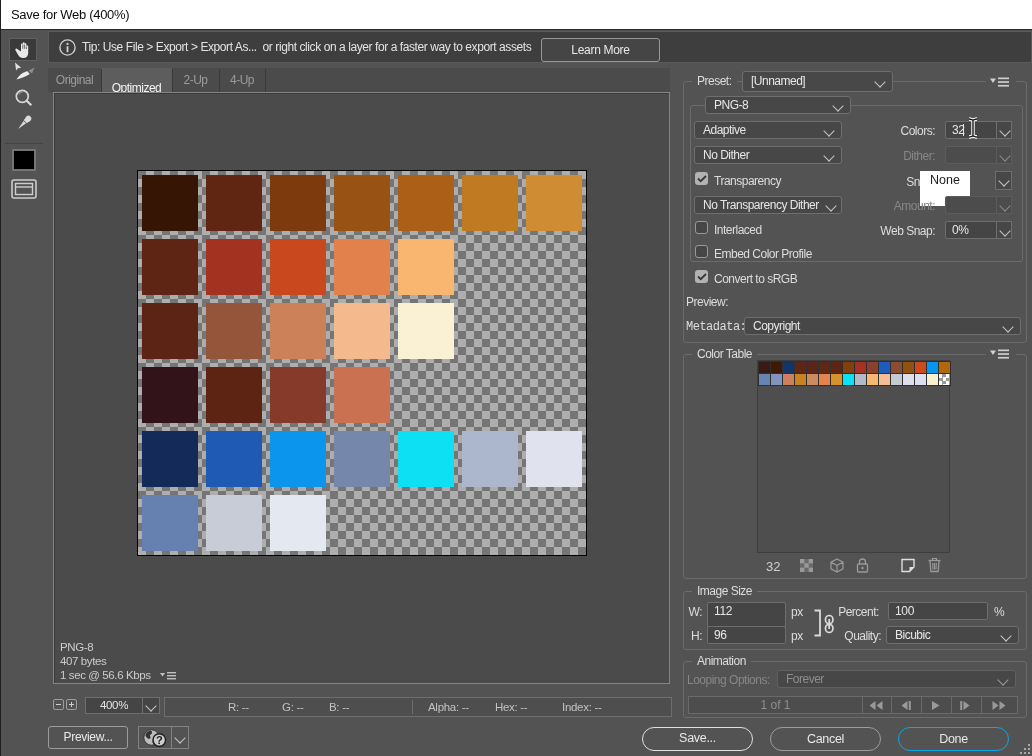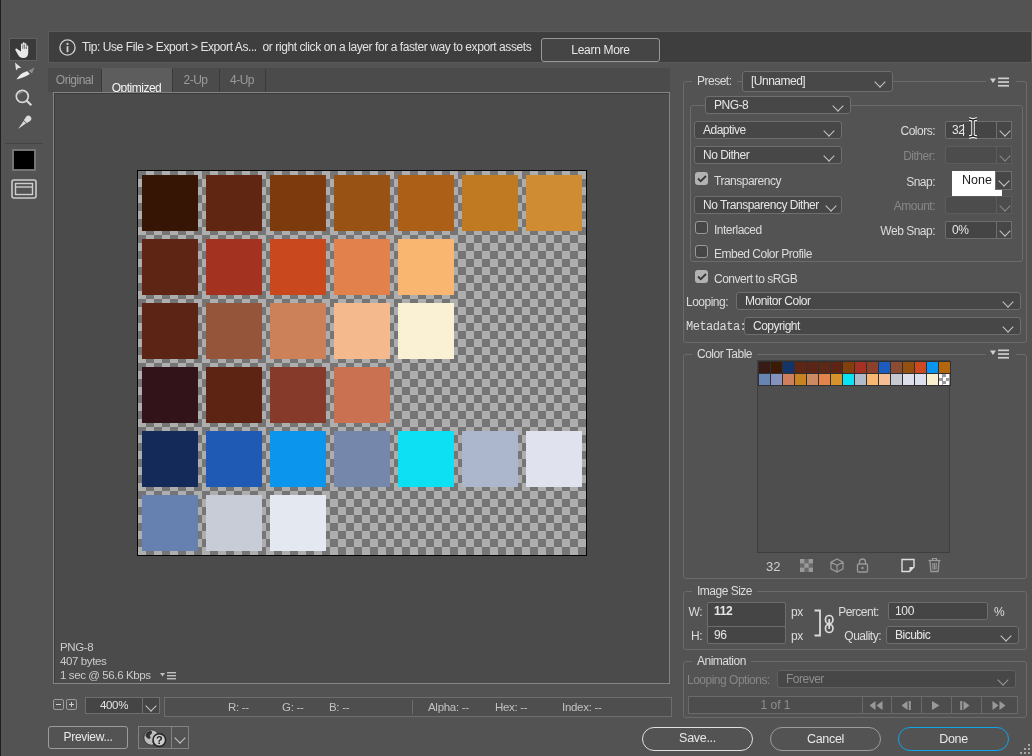--- a/index.html
+++ b/index.html
@@ -16,20 +16,23 @@
 .cb{position:absolute;width:13px;height:13px;box-sizing:border-box;border-radius:3px;}
 .cbon{background:#b2b2b2;}
 .cboff{background:#464646;border:1px solid #999;}
 .grp{position:absolute;border:1px solid #6b6b6b;border-radius:3px;box-sizing:border-box;}
 .leg{position:absolute;background:#535353;color:#dcdcdc;font-size:12px;letter-spacing:-0.5px;padding:0 5px;white-space:nowrap;}
 .btn{position:absolute;box-sizing:border-box;color:#e8e8e8;text-align:center;letter-spacing:-0.3px;}
 .sw{position:absolute;}
 .ctc{position:absolute;width:13px;height:13px;border:1px solid #303030;box-sizing:border-box;}
 </style></head><body>
 <div id="app">
+<div class="abs" style="left:0;top:0;width:1032px;height:29px;background:#fff;border-bottom:1px solid #2a2a2a;">
+<div class="abs" style="left:11px;top:0;line-height:29px;font-size:13px;letter-spacing:-0.3px;color:#0d0d0d;">Save for Web (400%)</div>
+</div>
 <div class="abs" style="left:48px;top:31px;width:984px;height:32px;background:#3e3e3e;border:1px solid #5a5a5a;box-sizing:border-box;">
 <svg class="abs" style="left:10px;top:7px;" width="17" height="17" viewBox="0 0 17 17">
 <circle cx="8.5" cy="8.5" r="7.6" fill="none" stroke="#cfcfcf" stroke-width="1.4"></circle>
 <circle cx="8.5" cy="4.9" r="1.1" fill="#cfcfcf"></circle>
 <rect x="7.6" y="7.2" width="1.8" height="6" fill="#cfcfcf"></rect>
 </svg>
 <div class="abs" style="left:33px;top:0;line-height:30px;font-size:12px;letter-spacing:-0.42px;color:#e2e2e2;white-space:nowrap;">Tip: Use File &gt; Export &gt; Export As...&nbsp; or right click on a layer for a faster way to export assets</div>
 <div class="btn" style="left:492px;top:6px;width:119px;height:24px;background:#454545;border:1px solid #989898;border-radius:3px;font-size:12px;line-height:22px;">Learn More</div>
 </div>
 
@@ -206,21 +209,21 @@
 <div class="abs" style="left:996px;top:146px;width:16px;height:18px;background:#4c4c4c;border:1px solid #5c5c5c;box-sizing:border-box;">
       <i class="ch" style="left:4px;top:5px;border-color:#8a8a8a;"></i>
     </div>
 
 <div class="cb cbon" style="left:695px;top:172px;"></div>
 <svg class="abs" style="left:697px;top:175px;" width="10" height="8" viewBox="0 0 10 8">
       <path d="M1 3.5 L3.7 6.2 L9 1" stroke="#383838" stroke-width="1.8" fill="none"></path>
     </svg>
 <div class="lbl" style="left:714px;top:174px;">Transparency</div>
 <div class="lbl" style="left:870px;top:175px;width:65px;text-align:right;">Snap:</div>
-<div class="abs" style="left:952px;top:171px;width:50px;height:35px;background:#fff;color:#1c1c1c;font-size:12.5px;line-height:19px;text-align:center;">None</div>
+<div class="abs" style="left:920px;top:171px;width:50px;height:35px;background:#fff;color:#1c1c1c;font-size:12.5px;line-height:19px;text-align:center;">None</div>
 <div class="abs" style="left:995px;top:171px;width:17px;height:19px;background:#474747;border:1px solid #6e6e6e;box-sizing:border-box;">
       <i class="ch" style="left:4px;top:5px;"></i>
     </div>
 
 <div class="dd" style="left:694px;top:196px;width:148px;height:18px;line-height:16px;">No Transparency Dither<i class="ch" style="right:6px;top:5px;"></i></div>
 <div class="lblg" style="left:870px;top:199px;width:65px;text-align:right;">Amount:</div>
 <div class="fld" style="left:945px;top:196px;width:52px;height:18px;background:#4c4c4c;border-color:#5c5c5c;"></div>
 <div class="abs" style="left:996px;top:196px;width:16px;height:18px;background:#4c4c4c;border:1px solid #5c5c5c;box-sizing:border-box;">
       <i class="ch" style="left:4px;top:5px;border-color:#8a8a8a;"></i>
     </div>
@@ -235,22 +238,21 @@
 
 <div class="cb cboff" style="left:695px;top:245px;"></div>
 <div class="lbl" style="left:714px;top:247px;">Embed Color Profile</div>
 
 <div class="cb cbon" style="left:695px;top:270px;"></div>
 <svg class="abs" style="left:697px;top:273px;" width="10" height="8" viewBox="0 0 10 8">
       <path d="M1 3.5 L3.7 6.2 L9 1" stroke="#383838" stroke-width="1.8" fill="none"></path>
     </svg>
 <div class="lbl" style="left:714px;top:272px;">Convert to sRGB</div>
 
-<div class="lbl" style="left:686px;top:295px;">Looping:</div>
-<div class="dd" style="left:736px;top:292px;width:285px;height:18px;line-height:16px;">Monitor Color<i class="ch" style="right:8px;top:5px;"></i></div>
+<div class="lbl" style="left:686px;top:295px;">Preview:</div>
 <div class="lbl" style="left:686px;top:320px;font-family:Liberation Mono, monospace;">Metadata:</div>
 <div class="dd" style="left:744px;top:317px;width:277px;height:18px;line-height:16px;">Copyright<i class="ch" style="right:8px;top:5px;"></i></div>
 <div class="grp" style="left:683px;top:354px;width:344px;height:225px;"></div>
 <div class="leg" style="left:692px;top:347px;">Color Table</div>
 <div class="abs" style="left:986px;top:347px;width:30px;height:13px;background:#535353;"></div>
 <svg class="abs" style="left:990px;top:349px;" width="20" height="11" viewBox="0 0 20 11">
 <path fill="#cecece" d="M0 1.5 L6 1.5 L3 6 Z"></path>
 <rect x="8" y="0.5" width="11" height="1.7" fill="#cecece"></rect>
       <rect x="8" y="4.2" width="11" height="1.7" fill="#cecece"></rect>
       <rect x="8" y="7.9" width="11" height="1.7" fill="#cecece"></rect>
@@ -316,21 +318,21 @@
 <path fill="none" stroke="#9a9a9a" stroke-width="1.3" d="M2 4 L2.8 14.5 L10.2 14.5 L11 4"></path>
 <line x1="0.5" y1="3.5" x2="12.5" y2="3.5" stroke="#9a9a9a" stroke-width="1.3"></line>
 <path d="M4.5 3.5 L4.5 1.5 L8.5 1.5 L8.5 3.5" fill="none" stroke="#9a9a9a" stroke-width="1.2"></path>
 <line x1="4.7" y1="6" x2="5" y2="12.5" stroke="#9a9a9a" stroke-width="1.1"></line>
 <line x1="6.5" y1="6" x2="6.5" y2="12.5" stroke="#9a9a9a" stroke-width="1.1"></line>
 <line x1="8.3" y1="6" x2="8" y2="12.5" stroke="#9a9a9a" stroke-width="1.1"></line>
 </svg>
 <div class="grp" style="left:683px;top:591px;width:344px;height:59px;"></div>
 <div class="leg" style="left:692px;top:584px;">Image Size</div>
 <div class="lbl" style="left:686px;top:605px;width:16px;text-align:right;">W:</div>
-<div class="fld" style="left:707px;top:602px;width:79px;height:26px;line-height:16px;font-weight:bold;">112</div>
+<div class="fld" style="left:707px;top:602px;width:79px;height:26px;line-height:16px;">112</div>
 <div class="lbl" style="left:791px;top:605px;">px</div>
 <div class="lbl" style="left:686px;top:629px;width:16px;text-align:right;">H:</div>
 <div class="fld" style="left:707px;top:626px;width:79px;height:18px;line-height:16px;">96</div>
 <div class="lbl" style="left:791px;top:629px;">px</div>
 <svg class="abs" style="left:811px;top:604px;" width="27" height="38" viewBox="0 0 27 38">
 <path fill="none" stroke="#dadada" stroke-width="1.8" d="M3.5 6.5 L9 6.5 L9 31.5 L3.5 31.5"></path>
 <rect x="14.5" y="11.5" width="7.4" height="8.2" rx="3.7" fill="none" stroke="#dadada" stroke-width="1.7"></rect>
 <rect x="14.5" y="20.3" width="7.4" height="8.2" rx="3.7" fill="none" stroke="#dadada" stroke-width="1.7"></rect>
 <rect x="17.3" y="15" width="1.8" height="10" fill="#dadada"></rect>
 </svg>

